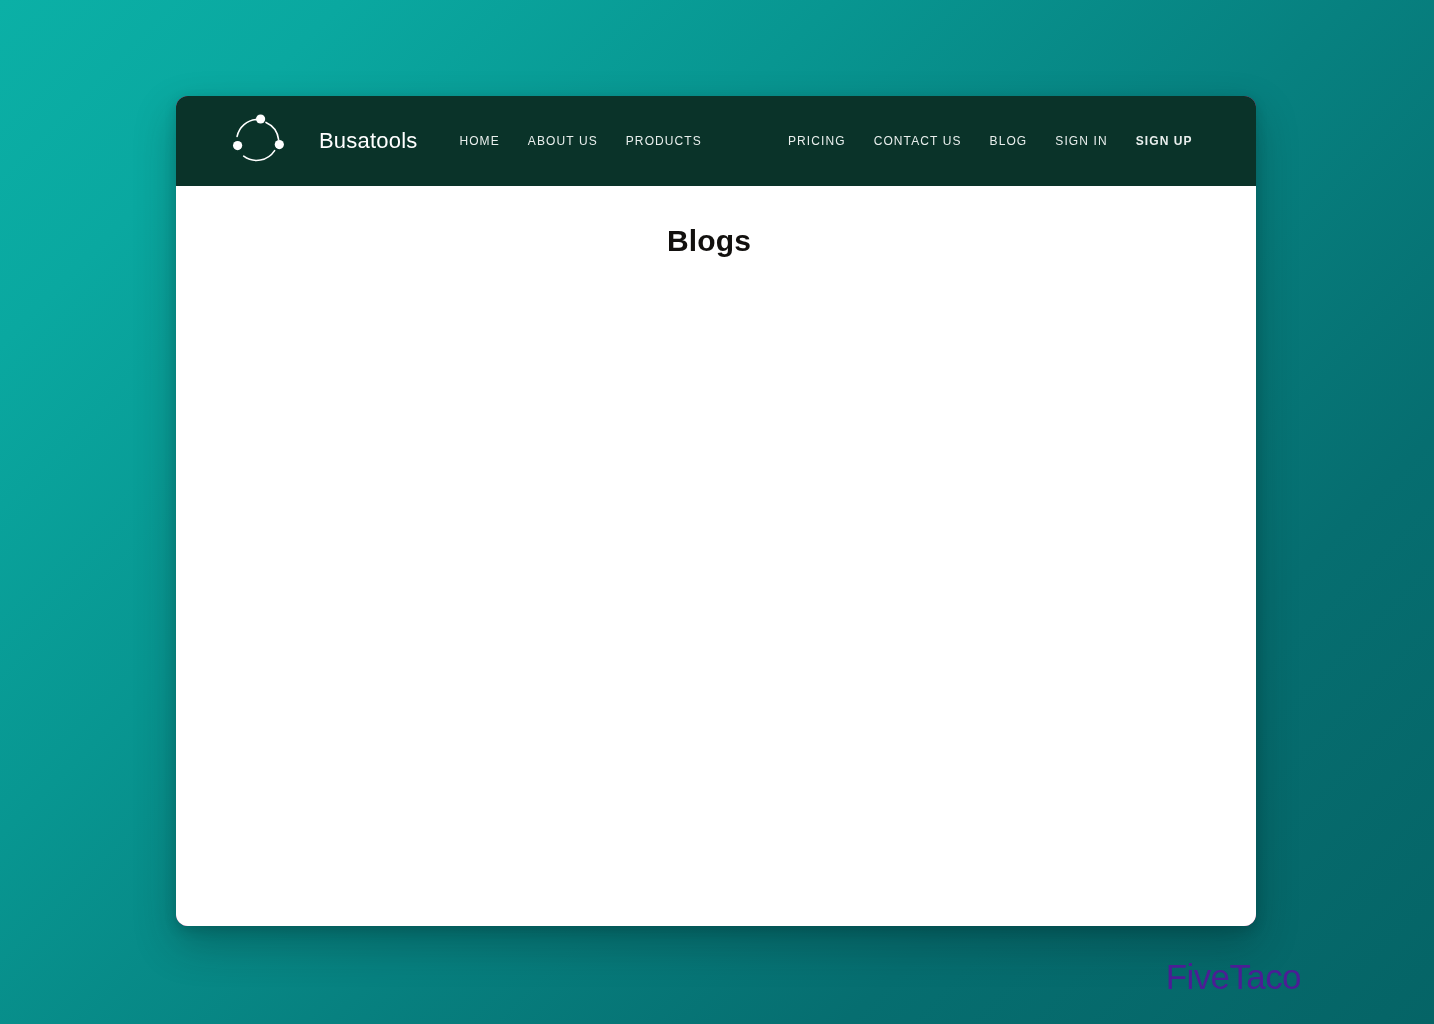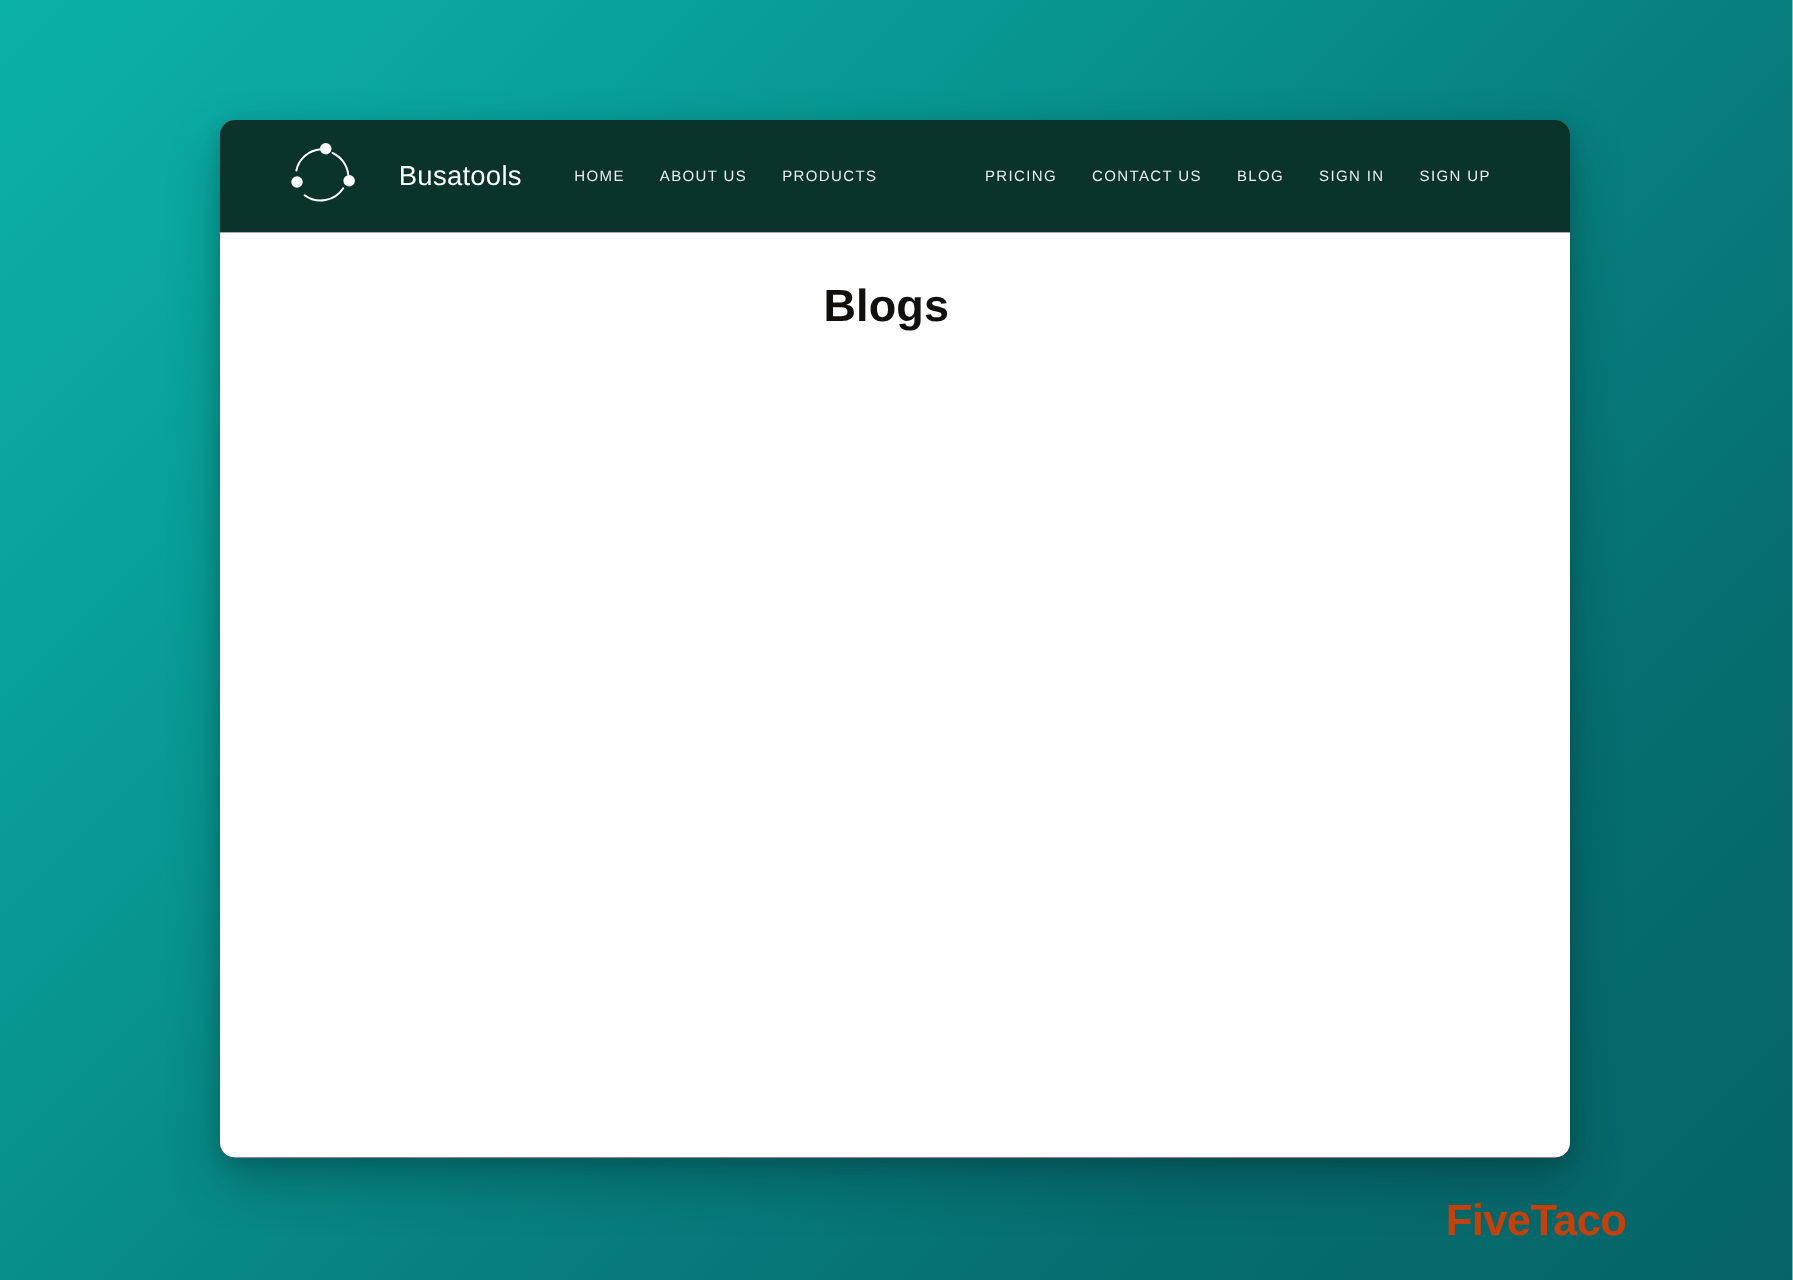--- a/index.html
+++ b/index.html
@@ -78,54 +78,54 @@
     font-size: 12px;
     font-weight: 300;
     letter-spacing: 1.1px;
     text-transform: uppercase;
     text-decoration: none;
     white-space: nowrap;
     margin-right: 28px;
     padding: 4px 0;
     cursor: pointer;
   }
-  .nav-link:last-child { margin-right: 0; }
+  .nav-link:last-child { margin-right: 0; font-weight: bold; }
   .nav-link.has-gap { margin-right: 86px; }
 
   
   .site-body {
     height: 740px;
     background: #ffffff;
     padding-top: 38px;
     box-sizing: border-box;
   }
 
   .page-title {
     margin: 0;
     text-align: center;
     color: #12100e;
-    font-size: 36px;
+    font-size: 30px;
     font-weight: 700;
     letter-spacing: 0.1px;
     padding-right: 14px;
   }
 
   .page-content {
     
     height: 620px;
   }
 
   
   .watermark {
     position: absolute;
     right: 133px;
     bottom: 27px;
-    color: #c2410c;
+    color: #4c1d95;
     font-size: 35px;
-    font-weight: 700;
+    font-weight: 400;
     letter-spacing: -0.6px;
     user-select: none;
   }
 </style>
 </head>
 <body>
 
 <div class="site-card">
 
   <div class="site-header">

